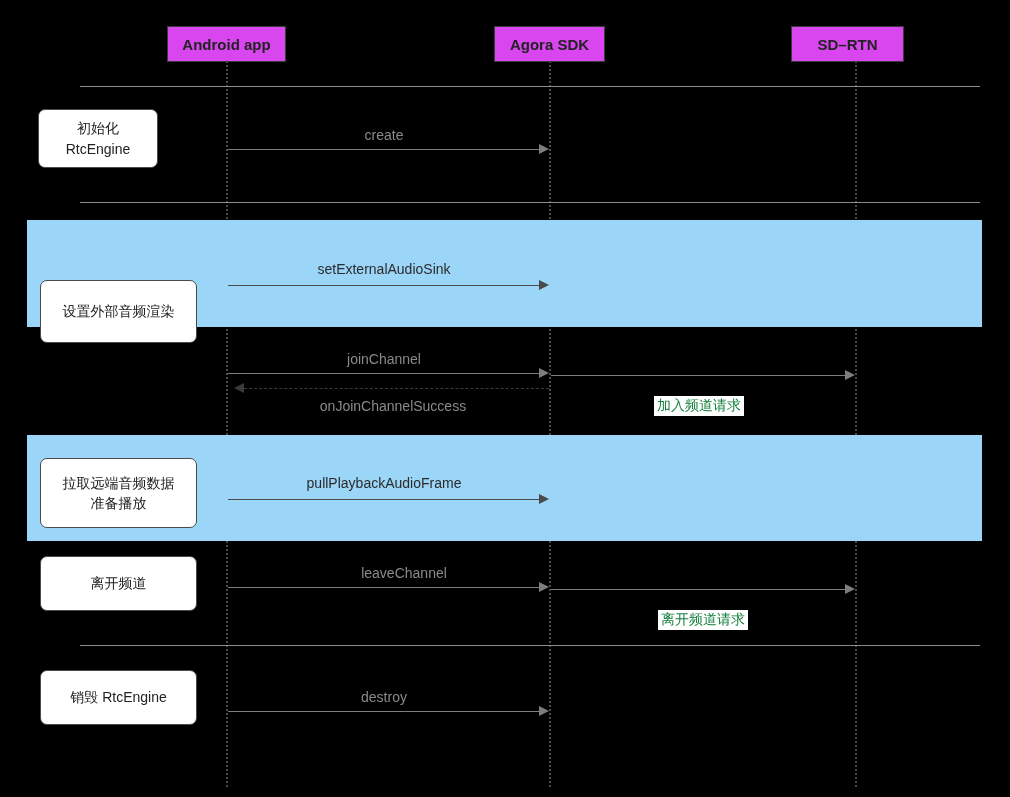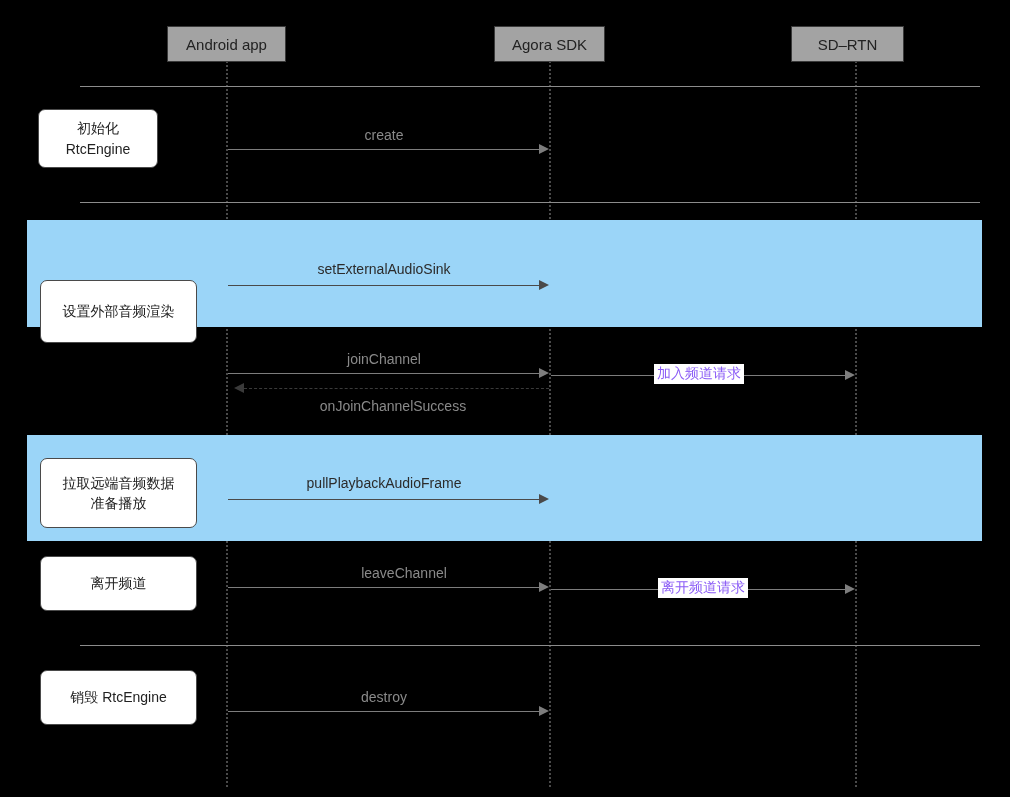--- a/index.html
+++ b/index.html
@@ -8,27 +8,28 @@
     width:1010px;height:797px;
     background:#000;
     font-family:"Liberation Sans","DejaVu Sans",sans-serif;
     overflow:hidden;
   }
   
   .actor-box{
     position:absolute;
     box-sizing:border-box;
     height:36px;
-    background:#a3a3a3;
+    background:#d946ef;
     border:1.5px solid #3a3a3a;
     color:#222222;
     font-size:15px;
     display:flex;align-items:center;justify-content:center;
     white-space:nowrap;
     z-index:6;
+    font-weight:bold;
   }
   
   .lifeline{
     position:absolute;
     top:61px;
     width:0;
     height:726px;
     border-left:2px dotted #4a4a4a;
     z-index:1;
   }
@@ -93,21 +94,22 @@
     position:absolute;
     transform:translateX(-50%);
     white-space:nowrap;
     font-size:14px;
     color:#8a8a8a;
   }
   .msg.dark .label{color:#2b2b2b;}
   .msg .label.boxed{
     background:#ffffff;
     padding:1px 3px;
-    color:#8b5cf6;
+    color:#15803d;
+    margin-top:32px;
   }
   .msg .label.below{color:#8a8a8a;}
 </style>
 </head>
 <body>
 
 <div id="canvas">
 
   
   <div class="band" style="top:220px;height:107px;"></div>

